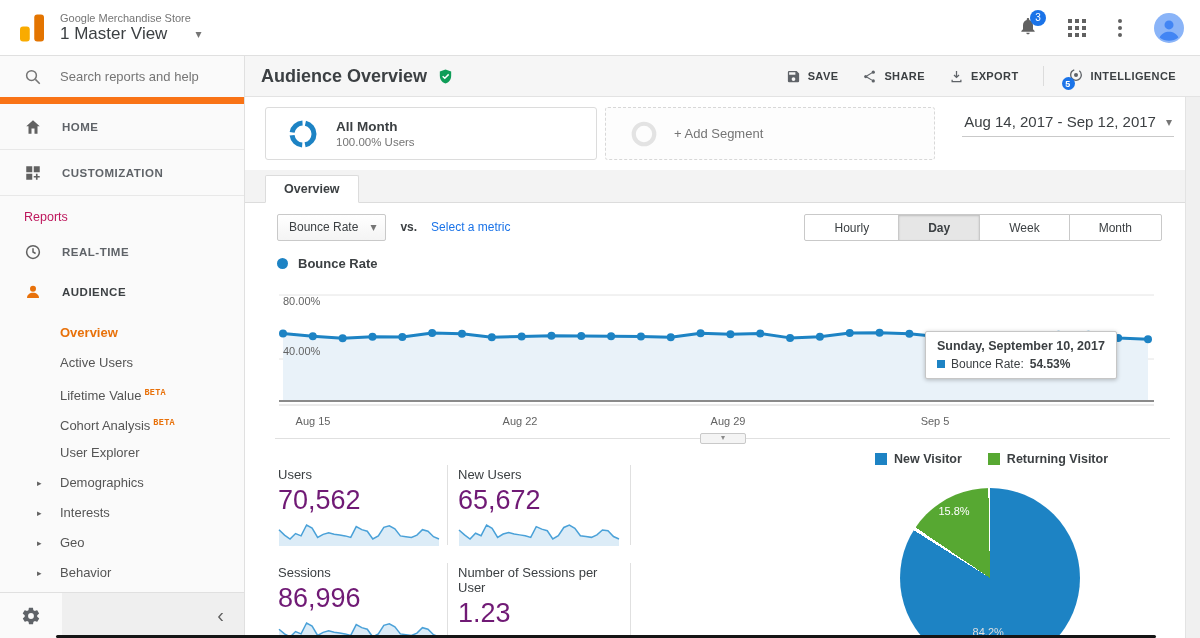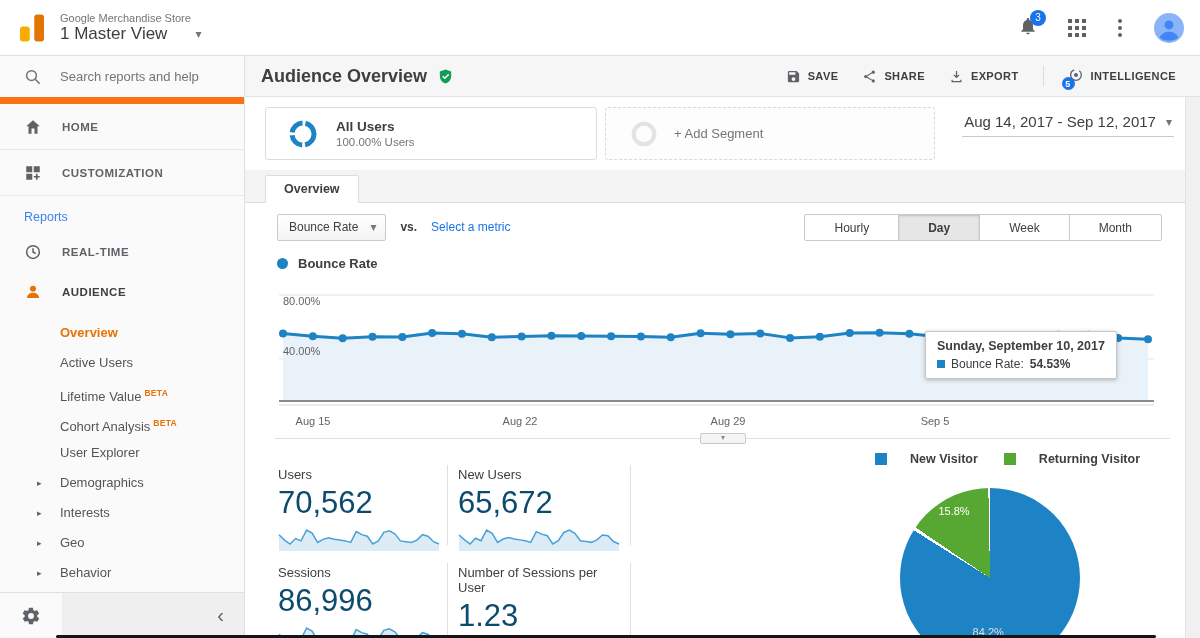--- a/index.html
+++ b/index.html
@@ -26,26 +26,26 @@
 
   
   .sidebar { position:absolute; top:56px; left:0; width:245px; height:582px; background:#fafafa;
              border-right:1px solid #e0e0e0; z-index:5; }
   .search-row { height:48px; border-bottom:7px solid #f97316; display:flex; align-items:center; padding-left:24px; gap:18px; }
   .search-row input { border:none; background:transparent; outline:none; font-size:13px; color:#616161; width:165px;
                       font-family:"Liberation Sans","DejaVu Sans",sans-serif; }
   .nav-row { height:46px; display:flex; align-items:center; padding-left:24px; gap:20px; border-bottom:1px solid #e8e8e8;
              font-size:11.5px; font-weight:bold; color:#5f6368; letter-spacing:.5px; cursor:pointer; }
   .nav-row.noborder { border-bottom:none; height:40px; }
-  .reports-heading { padding:14px 0 8px 24px; font-size:12.5px; color:#3b82f6; }
+  .reports-heading { padding:14px 0 8px 24px; font-size:12.5px; color:#be185d; }
   .subnav { margin-top:6px; }
   .subnav-item { position:relative; height:30px; line-height:30px; padding-left:60px; font-size:13px; color:#555; cursor:pointer; }
   .subnav-item.active { color:#e8710a; font-weight:bold; }
   .chev { position:absolute; left:37px; top:0; font-size:9px; color:#616161; }
-  .beta { font-size:8.5px; color:#e8710a; font-weight:bold; vertical-align:super; margin-left:3px; letter-spacing:.3px; }
+  .beta { font-size:8.5px; color:#e8710a; font-weight:bold; vertical-align:super; margin-left:3px; letter-spacing:.3px;font-family:Liberation Mono, monospace; }
   .sidebar-bottom { position:absolute; bottom:0; left:0; width:244px; height:46px; background:#efefef;
                     border-top:1px solid #e0e0e0; display:flex; align-items:center; }
   .gear-box { width:62px; height:45px; background:#fafafa; display:flex; align-items:center; justify-content:center; cursor:pointer; }
   .collapse { margin-left:auto; margin-right:20px; font-size:20px; color:#616161; cursor:pointer; }
 
   
   .main { position:absolute; top:56px; left:245px; width:955px; height:582px; }
   .report-header { height:41px; background:#f6f6f6; border-bottom:1px solid #e3e3e3; display:flex; align-items:center;
                    padding:0 24px 0 16px; }
   .report-title { font-size:18px; font-weight:bold; color:#3c4043; margin-right:10px; }
@@ -102,25 +102,25 @@
   .xaxis-row { position:relative; height:16px; margin:4px 0 0 34px; width:875px; font-size:11px; color:#636363; }
   .xtick { position:absolute; transform:translateX(-50%); }
   .slider-row { position:relative; height:16px; }
   .slider-line { position:absolute; left:30px; right:30px; top:7px; border-top:1px solid #e0e0e0; }
   .slider-handle { position:absolute; left:455px; top:2px; width:46px; height:11px; background:#f4f4f4;
                    border:1px solid #c9c9c9; border-radius:2px; text-align:center; line-height:8px; font-size:8px;
                    color:#8a8a8a; cursor:grab; }
 
   .metric-card { position:absolute; width:168px; cursor:pointer; }
   .metric-label { font-size:13px; color:#3c4043; margin-bottom:3px; }
-  .metric-value { font-size:31px; color:#0c4a6e; margin-bottom:5px; }
+  .metric-value { font-size:27px; color:#701a75; margin-bottom:5px; }
   .v-divider { position:absolute; width:1px; height:80px; background:#e0e0e0; }
 
   .pie-legend { position:absolute; left:630px; top:249px; display:flex; gap:26px; font-size:12.5px; font-weight:bold; color:#3c4043; }
-  .pie-legend-item { display:flex; align-items:center; gap:23px; }
+  .pie-legend-item { display:flex; align-items:center; gap:7px; }
   .legend-sq { width:12px; height:12px; }
   .pie { position:absolute; left:655px; top:285px; width:180px; height:180px; border-radius:50%; cursor:pointer; }
   .pie-label { position:absolute; font-size:11px; transform:translate(-50%,-50%); }
   .pie-label-small { left:30%; top:13%; color:#fff; }
   .pie-label-big { left:49%; top:80%; color:#dfdfdf; }
 
   .scroll-strip { position:absolute; right:0; top:41px; bottom:0; width:15px; background:#f0f0f0;
                   border-left:1px solid #e3e3e3; z-index:8; }
   .bottom-line { position:absolute; left:56px; width:1100px; height:3px; bottom:0; background:#151515; z-index:40; border-radius:2px; }
 </style>
@@ -297,21 +297,21 @@
         </div>
       </div>
     </div>
 
     <div class="segments-band">
       <div class="all-users-card">
         <svg width="30" height="30" viewBox="0 0 30 30">
           <circle cx="15" cy="15" r="11" fill="none" stroke="#1d83c4" stroke-width="5" stroke-dasharray="15 3"></circle>
         </svg>
         <div>
-          <div class="seg-title">All Users</div>
+          <div class="seg-title">All Month</div>
           <div class="seg-sub">100.00% Users</div>
         </div>
       </div>
       <div class="add-segment-card">
         <svg width="28" height="28" viewBox="0 0 30 30">
           <circle cx="15" cy="15" r="11" fill="none" stroke="#e3e3e3" stroke-width="4.5"></circle>
         </svg>
         <span>+ Add Segment</span>
       </div>
       <div class="date-picker">

